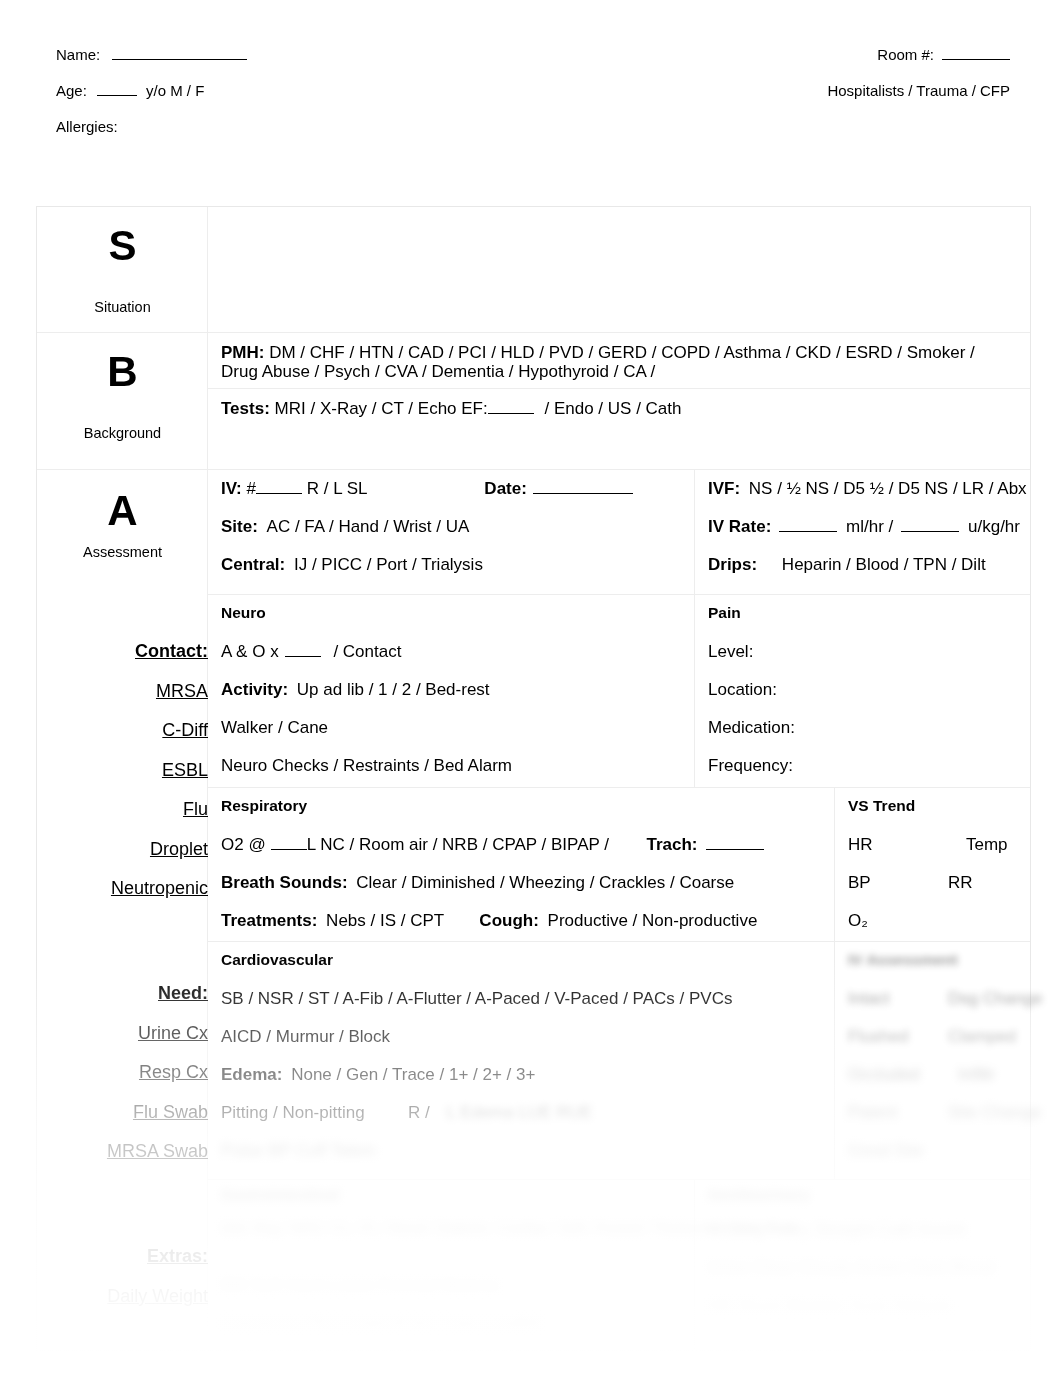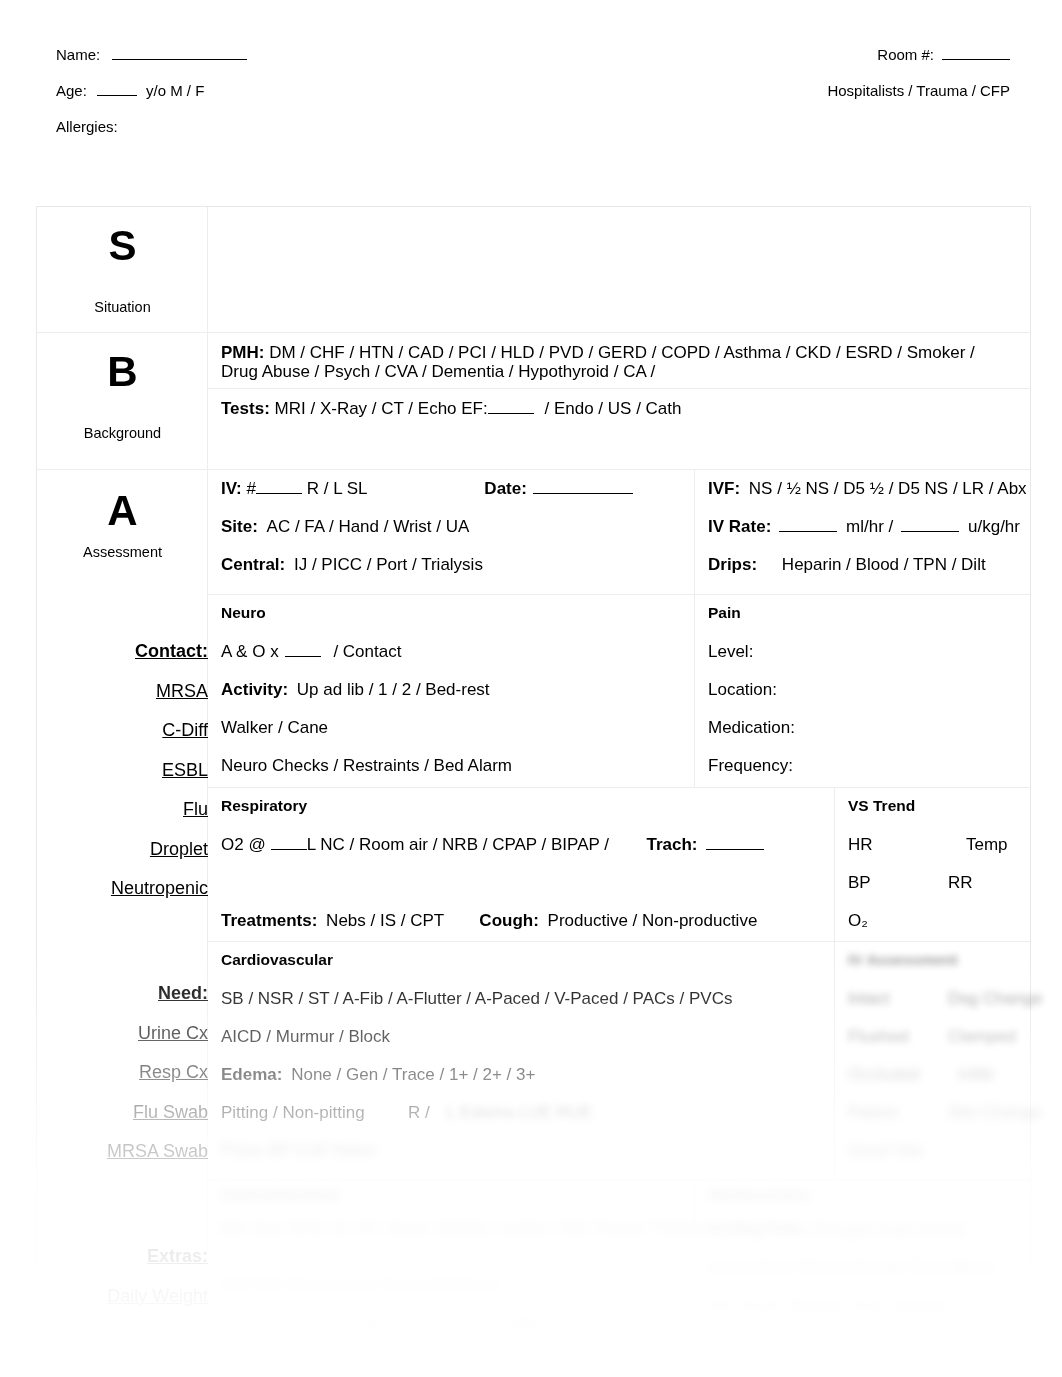--- a/index.html
+++ b/index.html
@@ -307,20 +307,24 @@
       <div class="vdiv" style="left:626px; top:0; height:154px;"></div>
 
       <div class="line ttl" style="top:9px;">Respiratory</div>
 
       <div class="line" style="top:47px;">
         <span>O2 @</span><span class="u u-sm" style="margin-left:5px"></span><span>L  NC  /  Room air  /  NRB  /  CPAP  /  BIPAP  /</span>
         <span style="display:inline-block;width:28px"></span>
         <span class="lbl">Trach:</span><span class="u u-xl" style="margin-left:8px"></span>
       </div>
 
+      <div class="line" style="top:85px;">
+        <span class="lbl">Breath Sounds:</span>
+        <span style="margin-left:4px">Clear  /  Diminished  /  Wheezing  /  Crackles  /  Coarse</span>
+      </div>
 
       <div class="line" style="top:123px;">
         <span class="lbl">Treatments:</span>
         <span style="margin-left:4px">Nebs  /  IS  /  CPT</span>
         <span style="display:inline-block;width:26px"></span>
         <span class="lbl">Cough:</span>
         <span style="margin-left:4px">Productive  /  Non-productive</span>
       </div>
 
       <div class="line ttl" style="left:640px; top:9px;">VS Trend</div>

